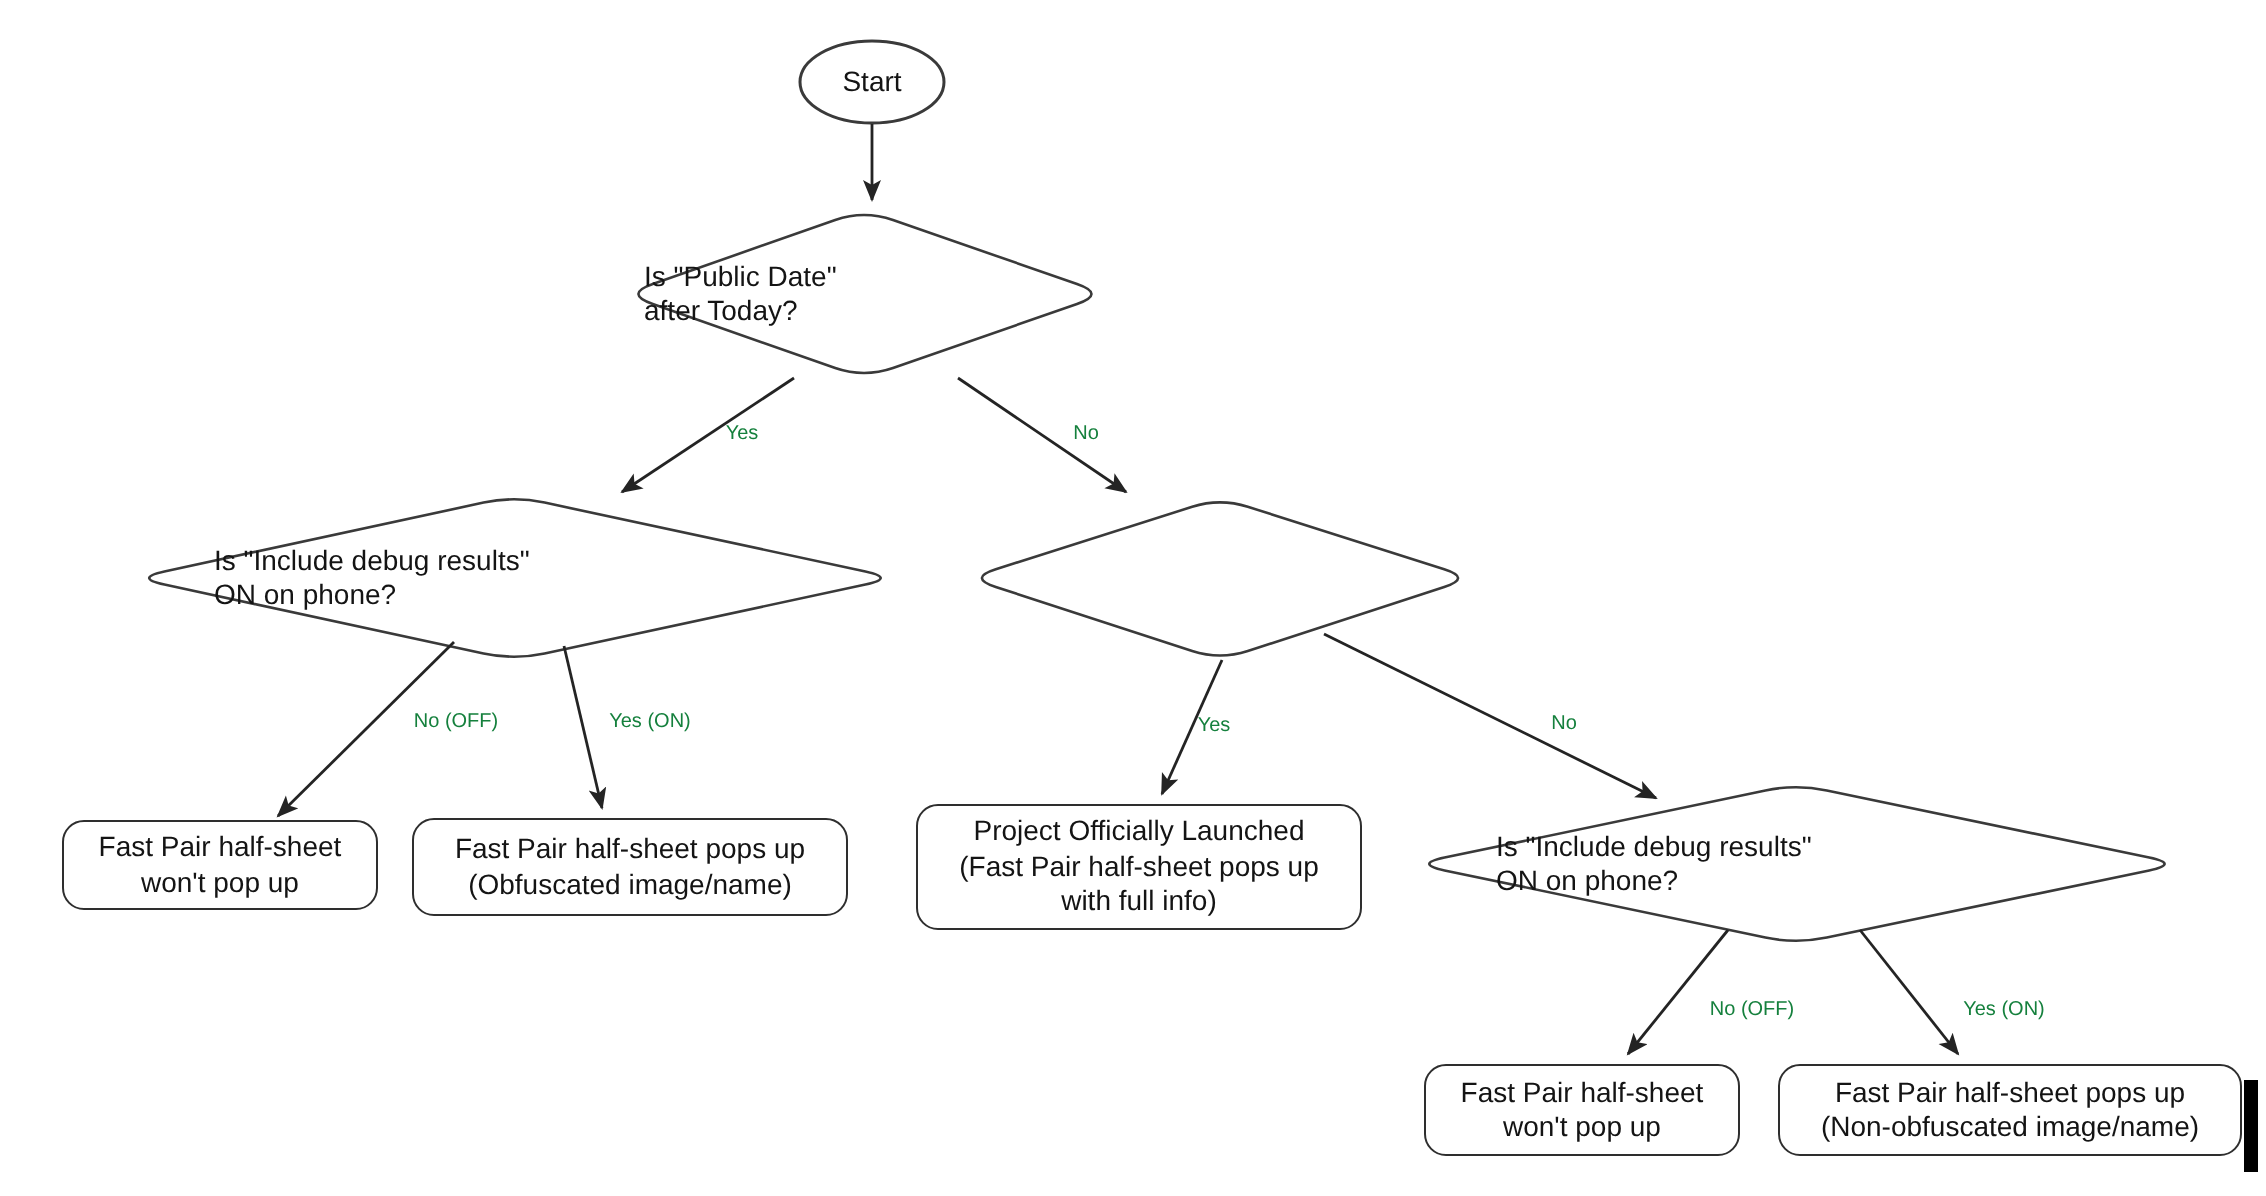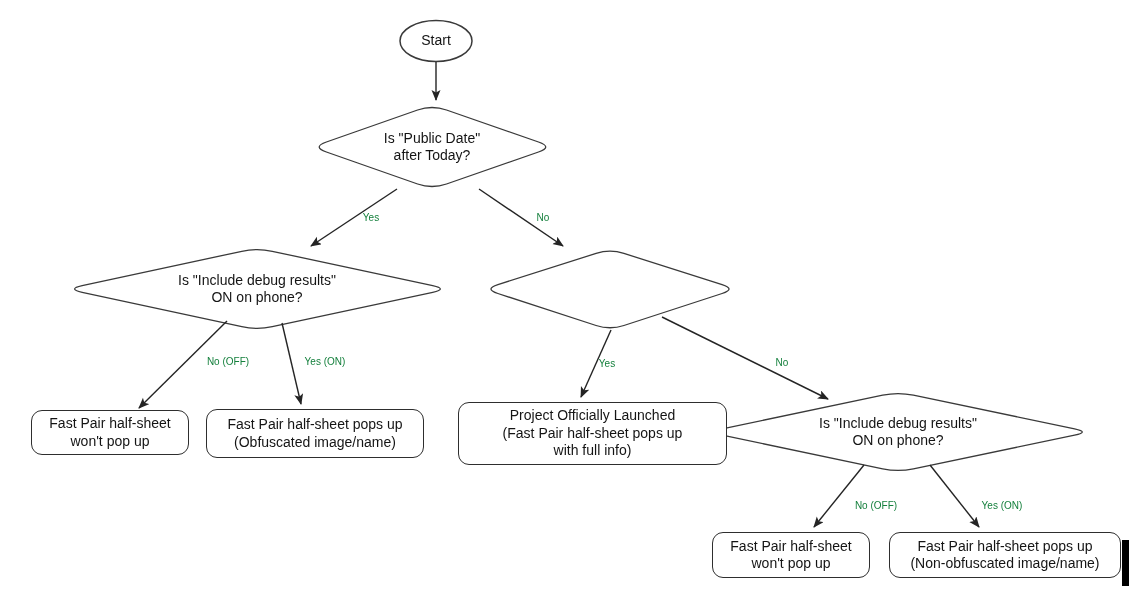--- a/index.html
+++ b/index.html
@@ -13,21 +13,21 @@
     overflow: hidden;
   }
   svg.layer {
     position: absolute;
     left: 0; top: 0;
     width: 1133px; height: 598px;
   }
   .node-label {
     position: absolute;
     transform: translate(-50%, -50%);
-    text-align: center;
+    text-align: left;
     white-space: pre-line;
     font-size: 14px;
     line-height: 1.22;
     color: #141414;
   }
   .terminal {
     position: absolute;
     box-sizing: border-box;
     border: 1.6px solid #2e2e2e;
     border-radius: 11px;
@@ -111,21 +111,21 @@
   <span class="edge-label" style="left:782px; top:362px;">No</span>
   <span class="edge-label" style="left:876px; top:505px;">No (OFF)</span>
   <span class="edge-label" style="left:1002px; top:505px;">Yes (ON)</span>
 
   <div class="terminal" style="left:31px; top:410px; width:158px; height:45px;">Fast Pair half-sheet
 won't pop up</div>
 
   <div class="terminal" style="left:206px; top:409px; width:218px; height:49px;">Fast Pair half-sheet pops up
 (Obfuscated image/name)</div>
 
-  <div class="terminal" style="left:458px; top:402px; width:269px; height:63px;">Project Officially Launched
+  <div class="terminal" style="left:458px; top:402px; width:223px; height:63px;">Project Officially Launched
 (Fast Pair half-sheet pops up
 with full info)</div>
 
   <div class="terminal" style="left:712px; top:532px; width:158px; height:46px;">Fast Pair half-sheet
 won't pop up</div>
 
   <div class="terminal" style="left:889px; top:532px; width:232px; height:46px;">Fast Pair half-sheet pops up
 (Non-obfuscated image/name)</div>
 
   <div class="cursor-bar"></div>

